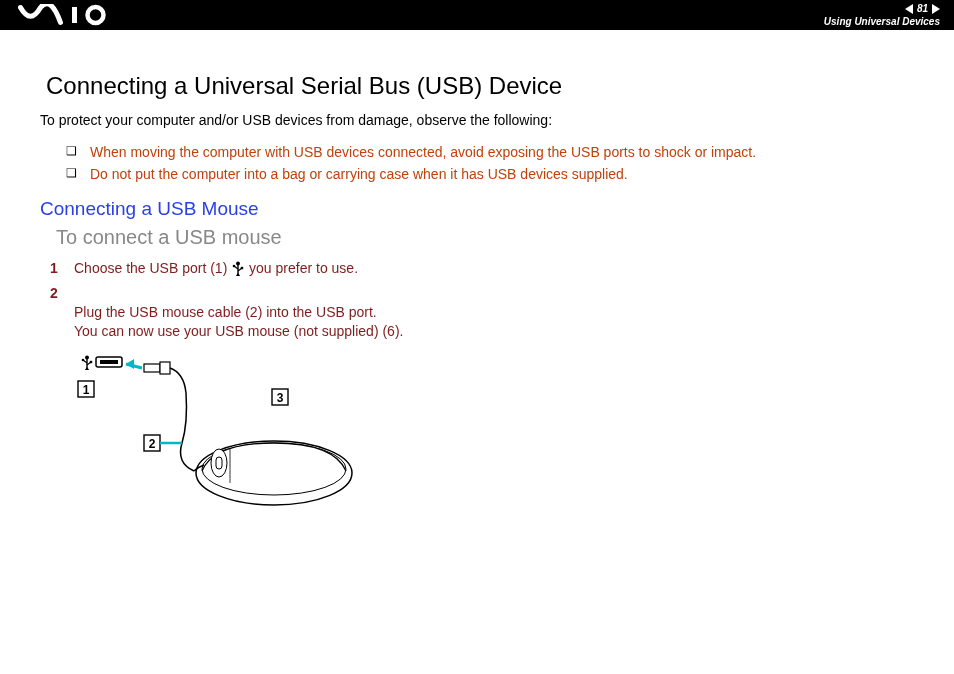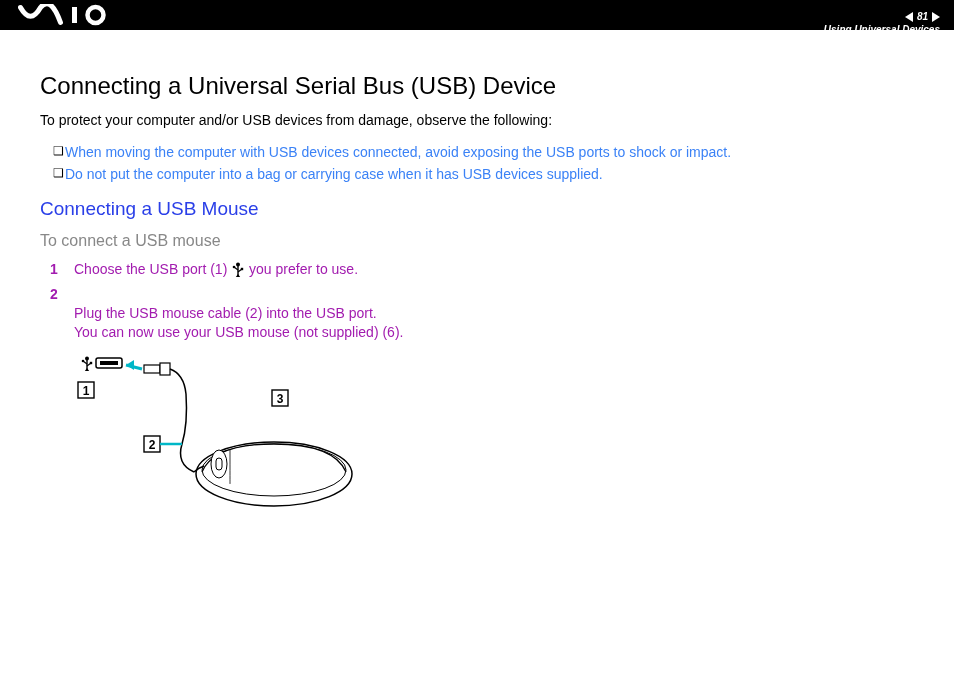--- a/index.html
+++ b/index.html
@@ -21,21 +21,21 @@
     position: absolute;
     left: 18px;
     top: 4px;
     width: 100px;
     height: 22px;
   }
   .vaio-logo svg { display:block; }
   .page-nav {
     position: absolute;
     right: 14px;
-    top: 8px;
+    top: 0;
     height: 30px;
     display: flex;
     flex-direction: column;
     justify-content: center;
     align-items: flex-end;
     font-size: 10px;
     line-height: 12px;
     font-weight: bold;
     font-style: italic;
   }
@@ -52,72 +52,72 @@
   }
   .arrow-left { border-right: 8px solid #fff; }
   .arrow-right { border-left: 8px solid #fff; }
 
   .content {
     padding: 24px 40px 0 40px;
   }
   h1 {
     font-size: 24px;
     font-weight: normal;
-    margin: 18px 0 12px 0;
+    margin: 18px 0 12px 6px;
     color: #000;
   }
   .intro {
     font-size: 14px;
     margin: 0 0 16px 0;
     color: #000;
   }
   ul.bullets {
     list-style: none;
     padding: 0 0 0 10px;
     margin: 0 0 8px 0;
   }
   ul.bullets li {
     font-size: 14px;
-    margin: 6px 3px;
+    margin: 6px 16px;
     position: relative;
-    padding-left: 12px;
-    color:#3b82f6;
+    padding-left: 24px;
+    color:#c2410c;
   }
   ul.bullets li::before {
     content: "❑";
     position: absolute;
     left: 0;
     top: 0;
     font-size: 12px;
     color:#000;
   }
   h2 {
     color: #2a3fe8;
     font-weight: normal;
     font-size: 19px;
-    margin: 16px 0 12px 0;
+    margin: 16px 0 6px 0;
   }
   .task {
     color: #888;
-    font-size: 16px;
-    margin: 0 0 10px 0;
+    font-size: 20px;
+    margin: 0 0 10px 16px;
   }
   ol.steps {
     list-style: none;
     counter-reset: st;
     padding: 0 0 0 10px;
     margin: 0;
   }
   ol.steps li {
     counter-increment: st;
     font-size: 14px;
     margin: 6px 0;
     position: relative;
     padding-left: 24px;
-    color:#a21caf;
+    color:#7f1d1d;
     line-height: 1.35;
   }
   ol.steps li::before {
     content: counter(st);
     position: absolute;
     left: 0;
     top: 0;
     font-weight: bold;
   }
   .usb-icon {

